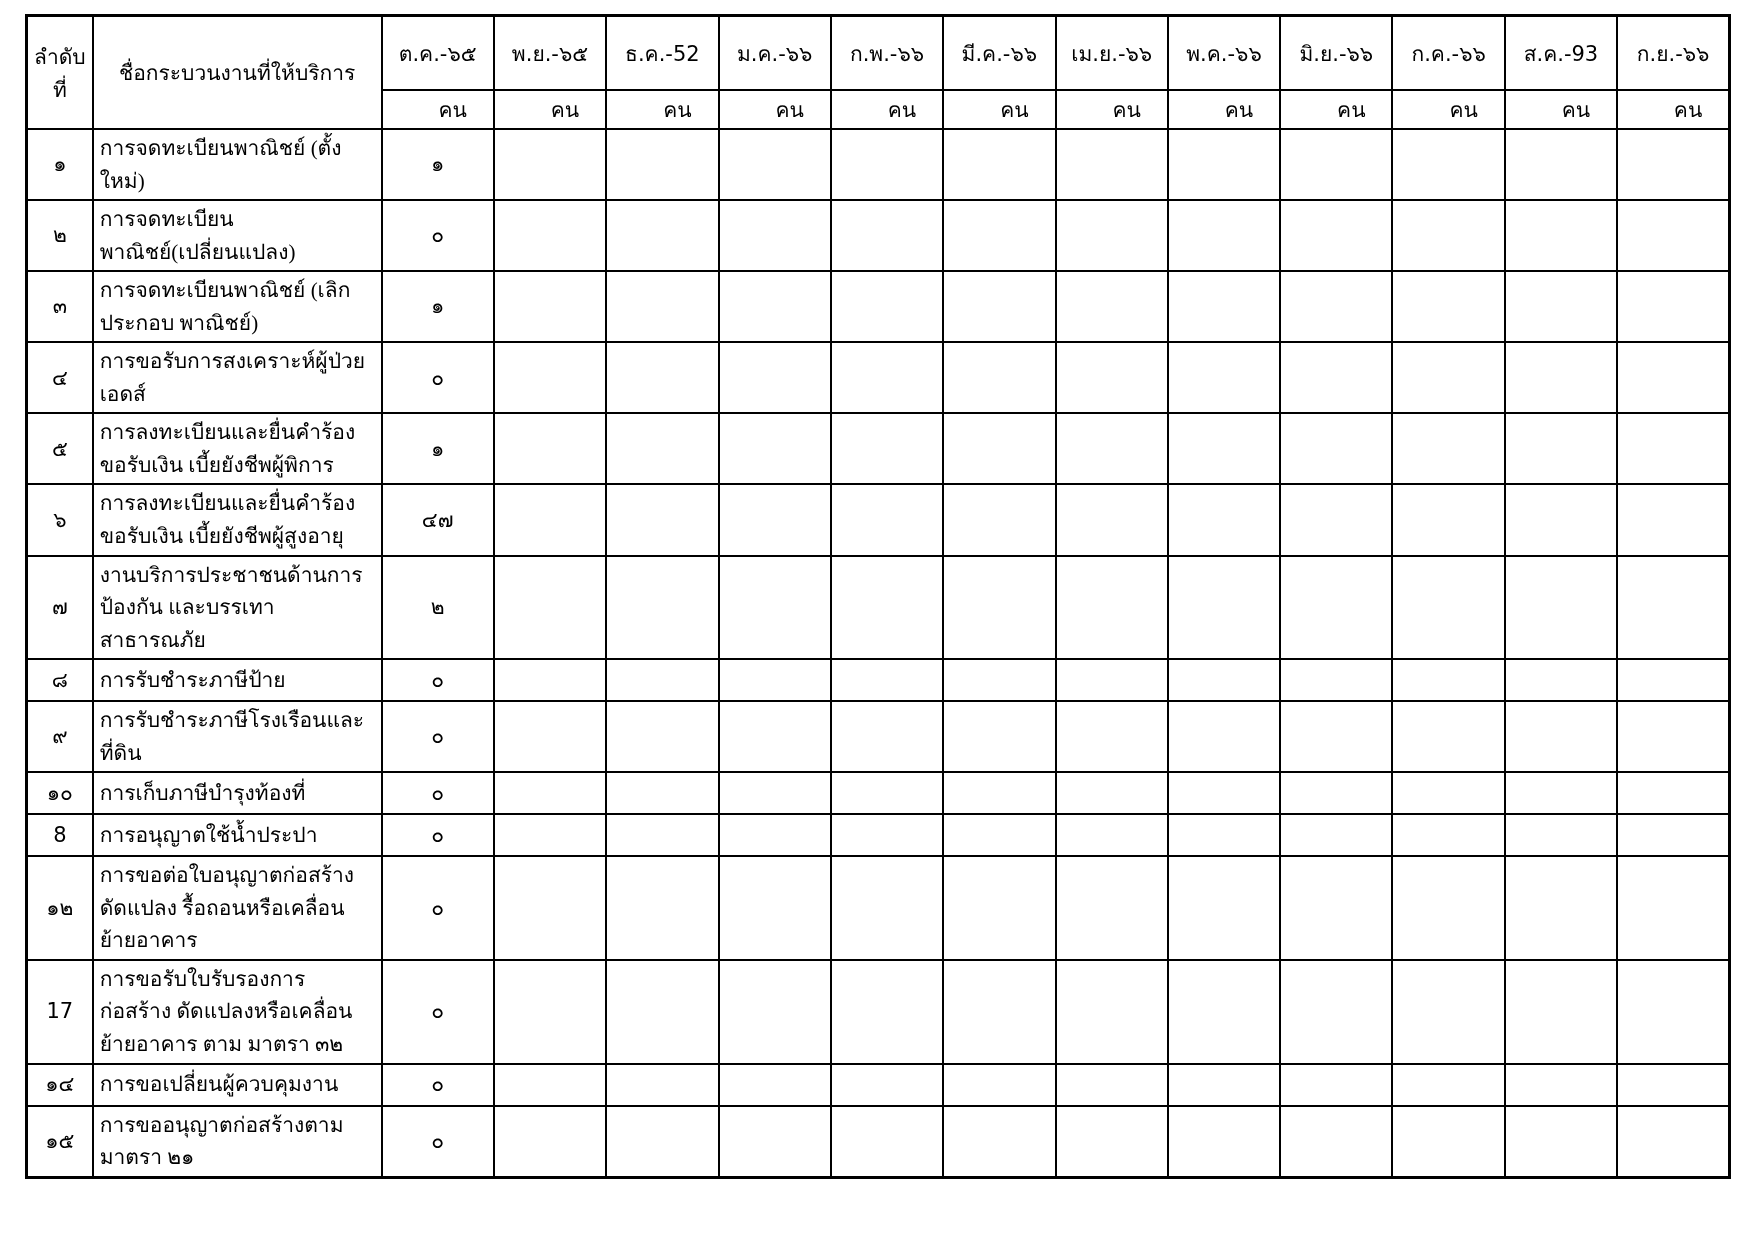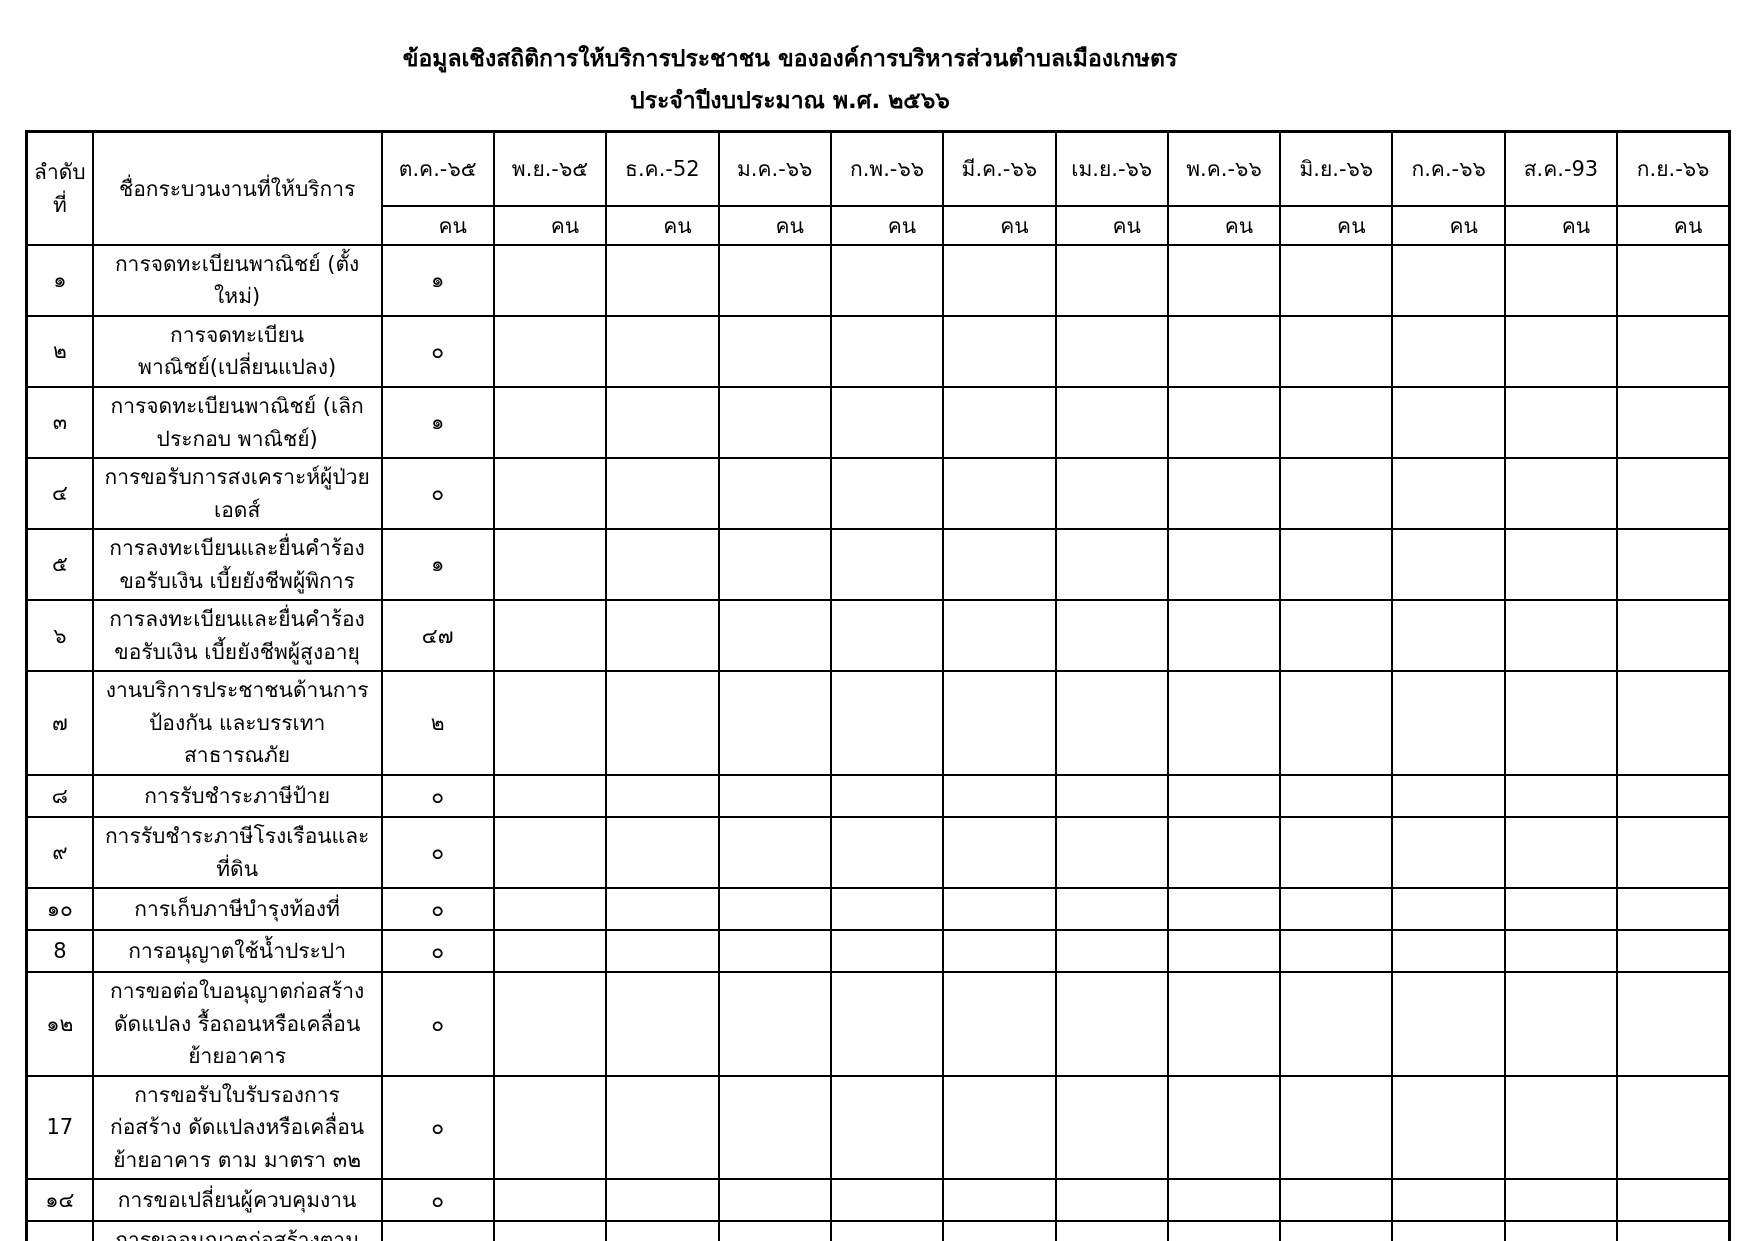--- a/index.html
+++ b/index.html
@@ -49,32 +49,28 @@
     overflow: hidden;
   }
   col.c-order   { width: 66px; }
   col.c-service { width: 288px; }
   col.c-month   { width: 112px; }
   tr.month-row th { height: 68px; text-align: center; }
   tr.unit-row  th { height: 28px; text-align: center; padding-left: 36px; }
   th.h-order, th.h-service { text-align: center; }
   tbody td { height: 36px; line-height: 1.55; }
   td.cell-no    { text-align: center; }
-  td.cell-name  { text-align: center; padding-left: 9px; padding-right: 8px; }
+  td.cell-name  { text-align: left; padding-left: 9px; padding-right: 8px; font-family: Liberation Serif, serif; }
   td.cell-value { text-align: center; }
 </style>
 </head>
 <body>
 
 <div class="page">
 
-  <div class="heading">
-    <div class="title">ข้อมูลเชิงสถิติการให้บริการประชาชน ขององค์การบริหารส่วนตำบลเมืองเกษตร</div>
-    <div class="subtitle">ประจำปีงบประมาณ พ.ศ. ๒๕๖๖</div>
-  </div>
 
   <table class="stats">
     <colgroup id="colgroup">
         <col class="c-order">
         <col class="c-service">
         <col class="c-month">
         <col class="c-month">
         <col class="c-month">
         <col class="c-month">
         <col class="c-month">

